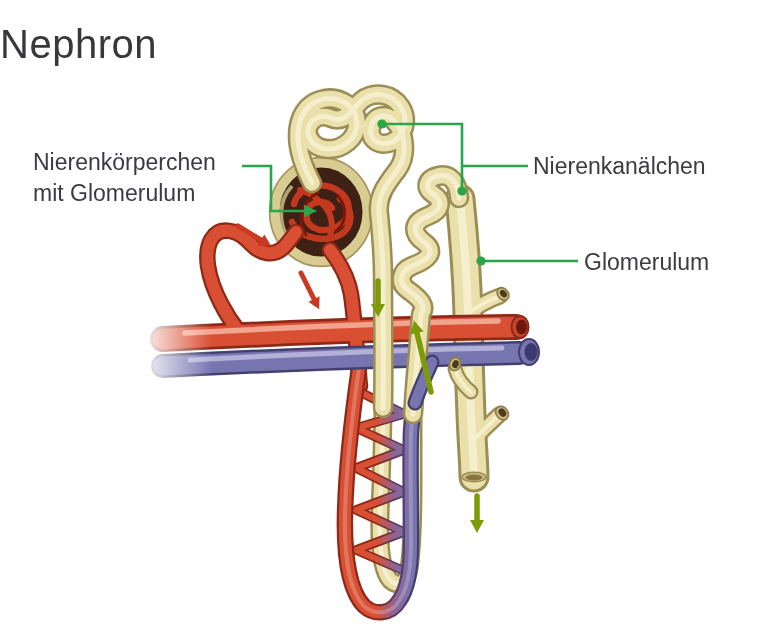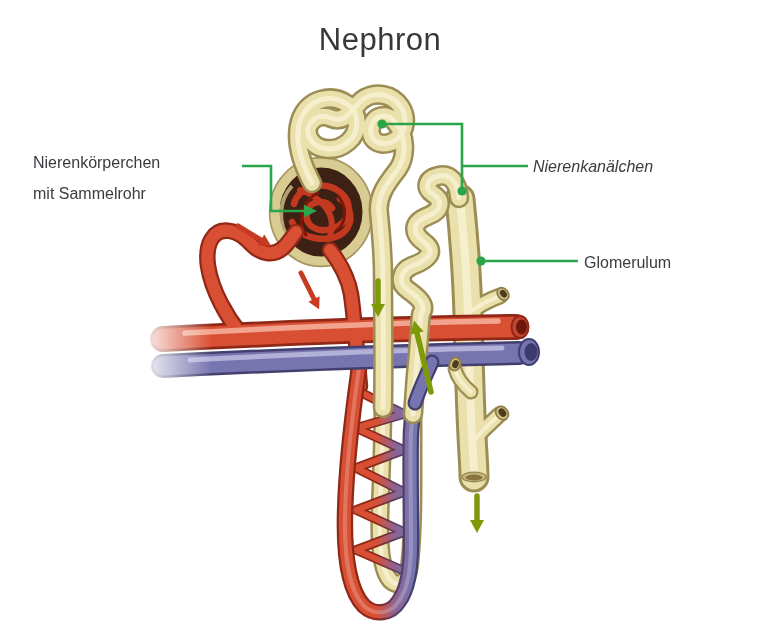--- a/index.html
+++ b/index.html
@@ -1,23 +1,23 @@
 <!DOCTYPE html>
 <html><head>
 <meta charset="utf-8">
 <style>
   html,body{margin:0;padding:0;background:#fff;}
   .stage{position:relative;width:760px;height:640px;background:#ffffff;overflow:hidden;
          font-family:"Liberation Sans", sans-serif;}
   .stage svg{position:absolute;left:0;top:0;}
-  .page-title{position:absolute;left:0;right:0;top:22px;text-align:center;
-              font-size:31px;font-weight:400;color:#38383c;letter-spacing:0.5px;}
-  .lbl{position:absolute;font-size:16px;color:#3b3b40;line-height:31px;white-space:nowrap;}
+  .page-title{position:absolute;left:0;right:0;top:22px;
+              font-size:40px;font-weight:400;color:#38383c;letter-spacing:0.5px;}
+  .lbl{position:absolute;font-size:23px;color:#3b3b40;line-height:31px;white-space:nowrap;}
   .lbl-corpuscle{left:33px;top:147px;}
-  .lbl-tubule{left:533px;top:151px;font-style:italic;}
+  .lbl-tubule{left:533px;top:151px;}
   .lbl-duct{left:584px;top:247px;}
 </style>
 </head>
 <body>
 
 <div class="stage">
 
   <svg width="760" height="640" viewBox="0 0 760 640">
     <defs>
       <linearGradient id="vrg" x1="345" y1="0" x2="413" y2="0" gradientUnits="userSpaceOnUse">
@@ -188,18 +188,18 @@
     <g>
       <path d="M 481 261 H 578" fill="none" stroke="#2aa54a" stroke-width="2.6"></path>
       <circle cx="481" cy="261" r="4.6" fill="#2aa54a"></circle>
     </g>
   </svg>
 
   <div class="page-title">Nephron</div>
 
   <div class="lbl lbl-corpuscle">
     <div>Nierenkörperchen</div>
-    <div>mit Sammelrohr</div>
+    <div>mit Glomerulum</div>
   </div>
   <div class="lbl lbl-tubule">Nierenkanälchen</div>
   <div class="lbl lbl-duct">Glomerulum</div>
 
 </div>
 
 </body></html>

